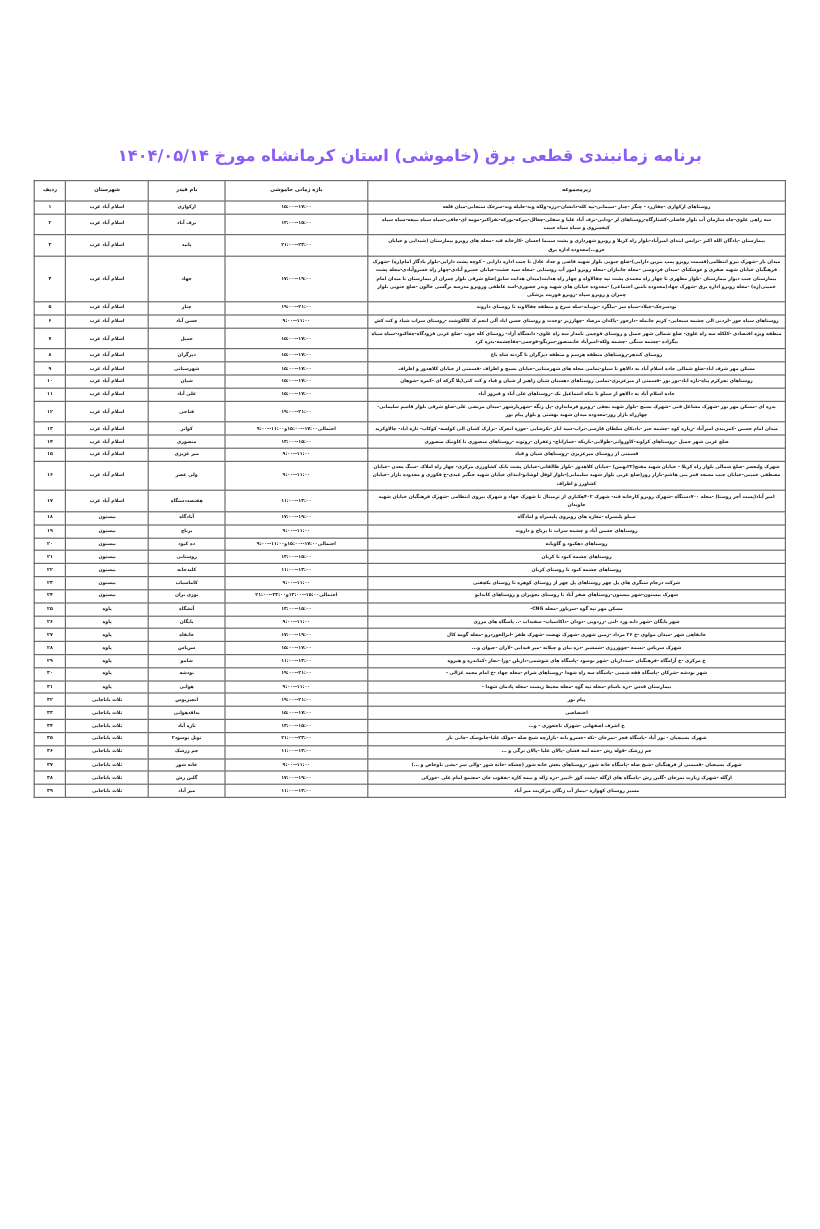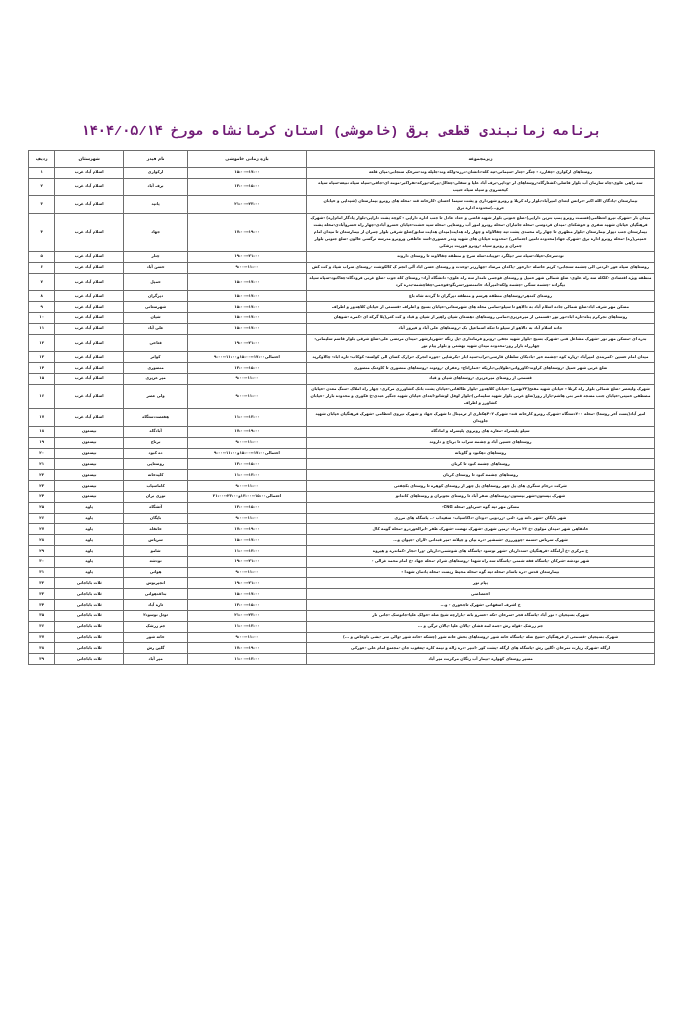--- a/index.html
+++ b/index.html
@@ -76,21 +76,21 @@
   }
   td.idx{font-size:4.3px;}
   td.county{font-size:4.2px;}
   td.feeder{font-size:4.2px;}
 </style>
 </head>
 <body>
 
 <div class="page">
 
-  <div class="title" style="color: #701a75; font-family: Liberation Mono, monospace;">برنامه زمانبندی قطعی برق (خاموشی) استان کرمانشاه مورخ ۱۴۰۴/۰۵/۱۴</div>
+  <div class="title" style="color: #8b5cf6;">برنامه زمانبندی قطعی برق (خاموشی) استان کرمانشاه مورخ ۱۴۰۴/۰۵/۱۴</div>
 
   <div class="table-wrap">
     <table class="sched">
       <colgroup>
         <col class="c-sub">
           <col class="c-time">
           <col class="c-feeder">
           <col class="c-county">
           <col class="c-row">
       </colgroup>

